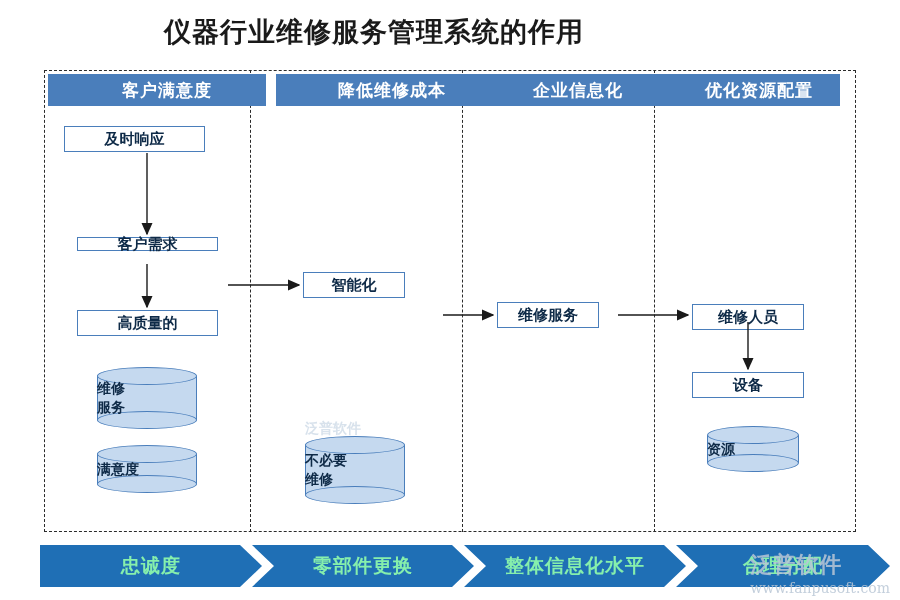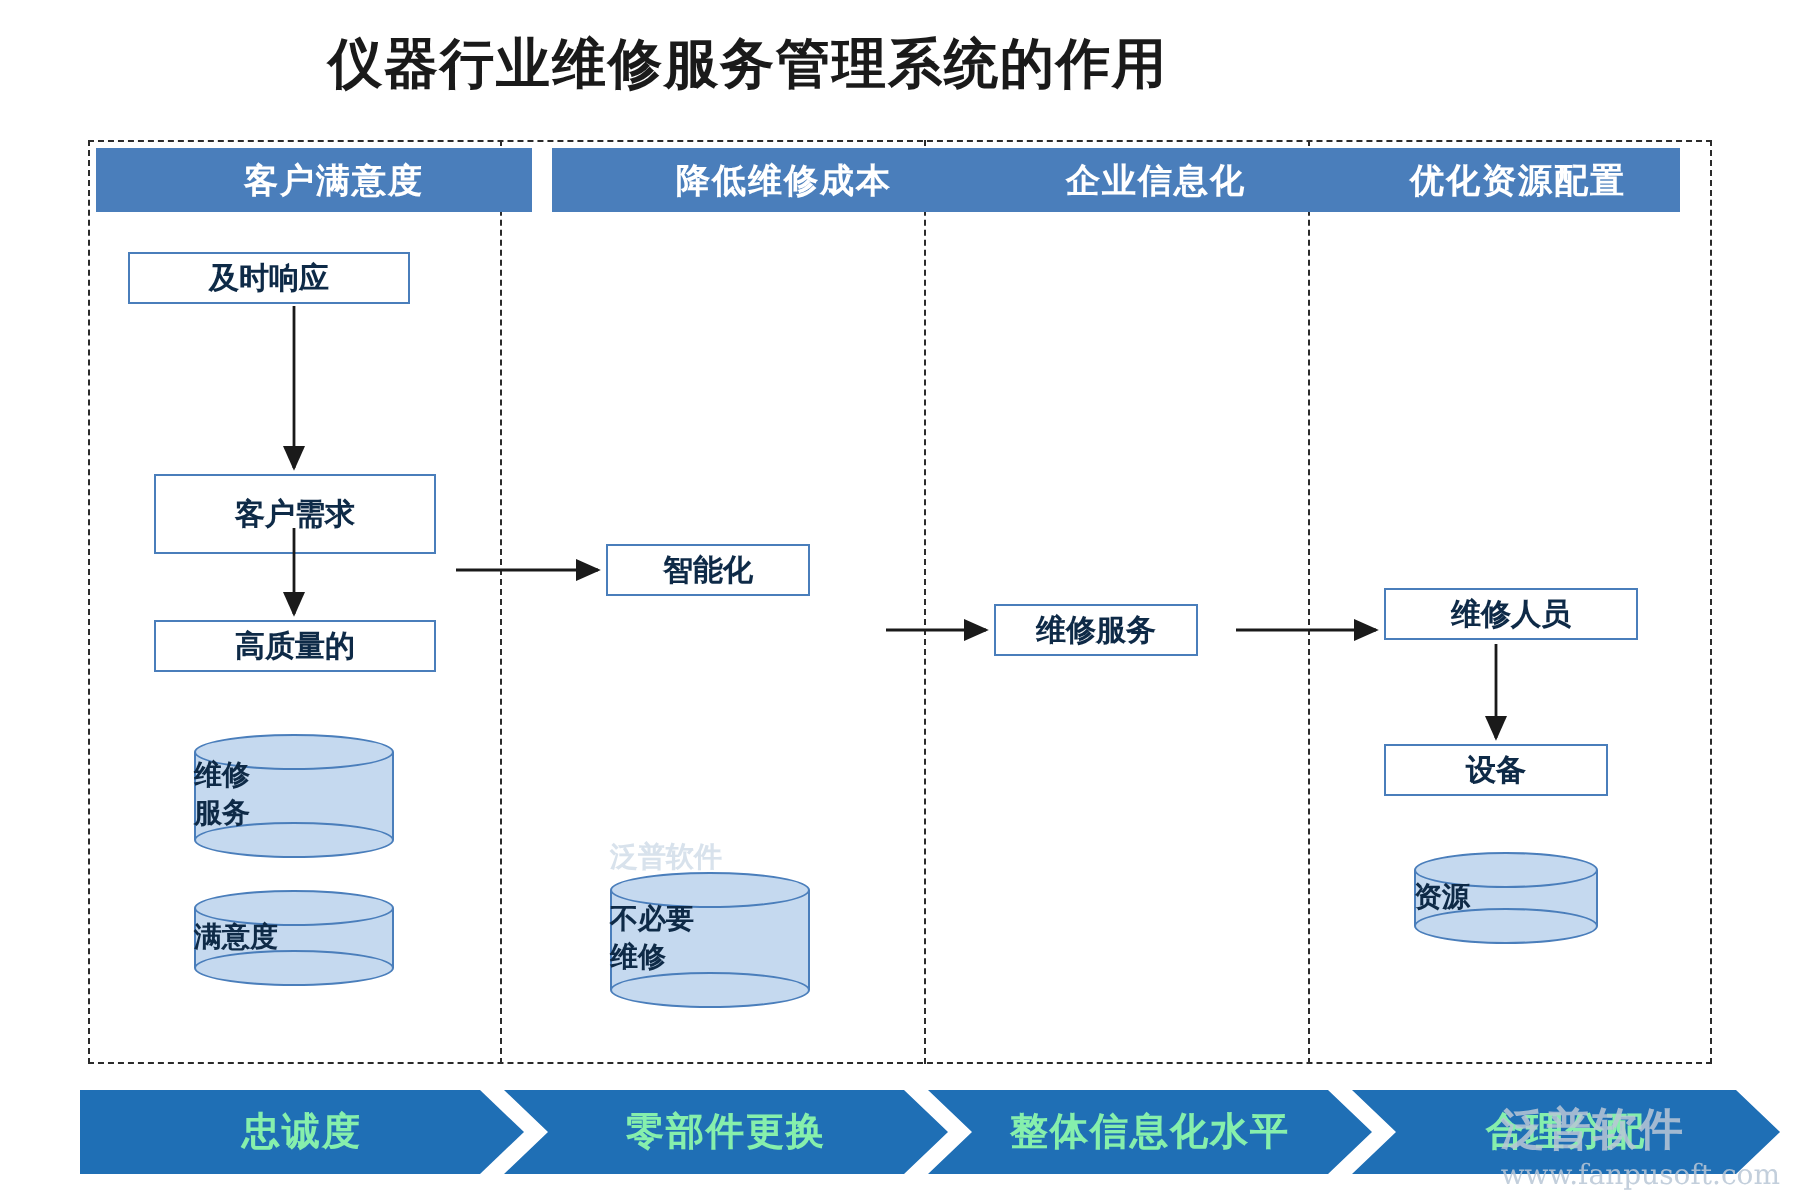--- a/index.html
+++ b/index.html
@@ -125,21 +125,21 @@
 <div class="col-div" style="left:250px;"></div>
 <div class="col-div" style="left:462px;"></div>
 <div class="col-div" style="left:654px;"></div>
 
 <div class="hdr" style="left:48px;width:198px;">客户满意度</div>
 <div class="hdr" style="left:248px;width:192px;margin-left:28px;">降低维修成本</div>
 <div class="hdr" style="left:466px;width:184px;">企业信息化</div>
 <div class="hdr" style="left:658px;width:162px;">优化资源配置</div>
 
 <div class="box" style="left:64px;top:126px;width:141px;height:26px;">及时响应</div>
-<div class="box" style="left:77px;top:237px;width:141px;height:40px;">客户需求</div>
+<div class="box" style="left:77px;top:237px;width:141px;height:14px;">客户需求</div>
 <div class="box" style="left:77px;top:310px;width:141px;height:26px;">高质量的</div>
 
 <div class="cyl" style="left:97px;top:367px;width:100px;height:62px;">
   <div class="body"></div>
   <div class="bot"></div>
   <div class="top"></div>
   <div class="lbl">
     <span>维修</span>
     <span>服务</span>
   </div>
@@ -159,21 +159,21 @@
   <div class="bot"></div>
   <div class="top"></div>
   <div class="lbl">
     <span>不必要</span>
     <span>维修</span>
   </div>
 </div>
 
 <div class="box" style="left:497px;top:302px;width:102px;height:26px;">维修服务</div>
 
-<div class="box" style="left:692px;top:294px;width:127px;height:26px;">维修人员</div>
+<div class="box" style="left:692px;top:304px;width:112px;height:26px;">维修人员</div>
 <div class="box" style="left:692px;top:372px;width:112px;height:26px;">设备</div>
 
 <div class="cyl" style="left:707px;top:426px;width:92px;height:46px;">
   <div class="body"></div>
   <div class="bot"></div>
   <div class="top"></div>
   <div class="lbl">资源</div>
 </div>
 
 <svg class="arrows" xmlns="http://www.w3.org/2000/svg">

